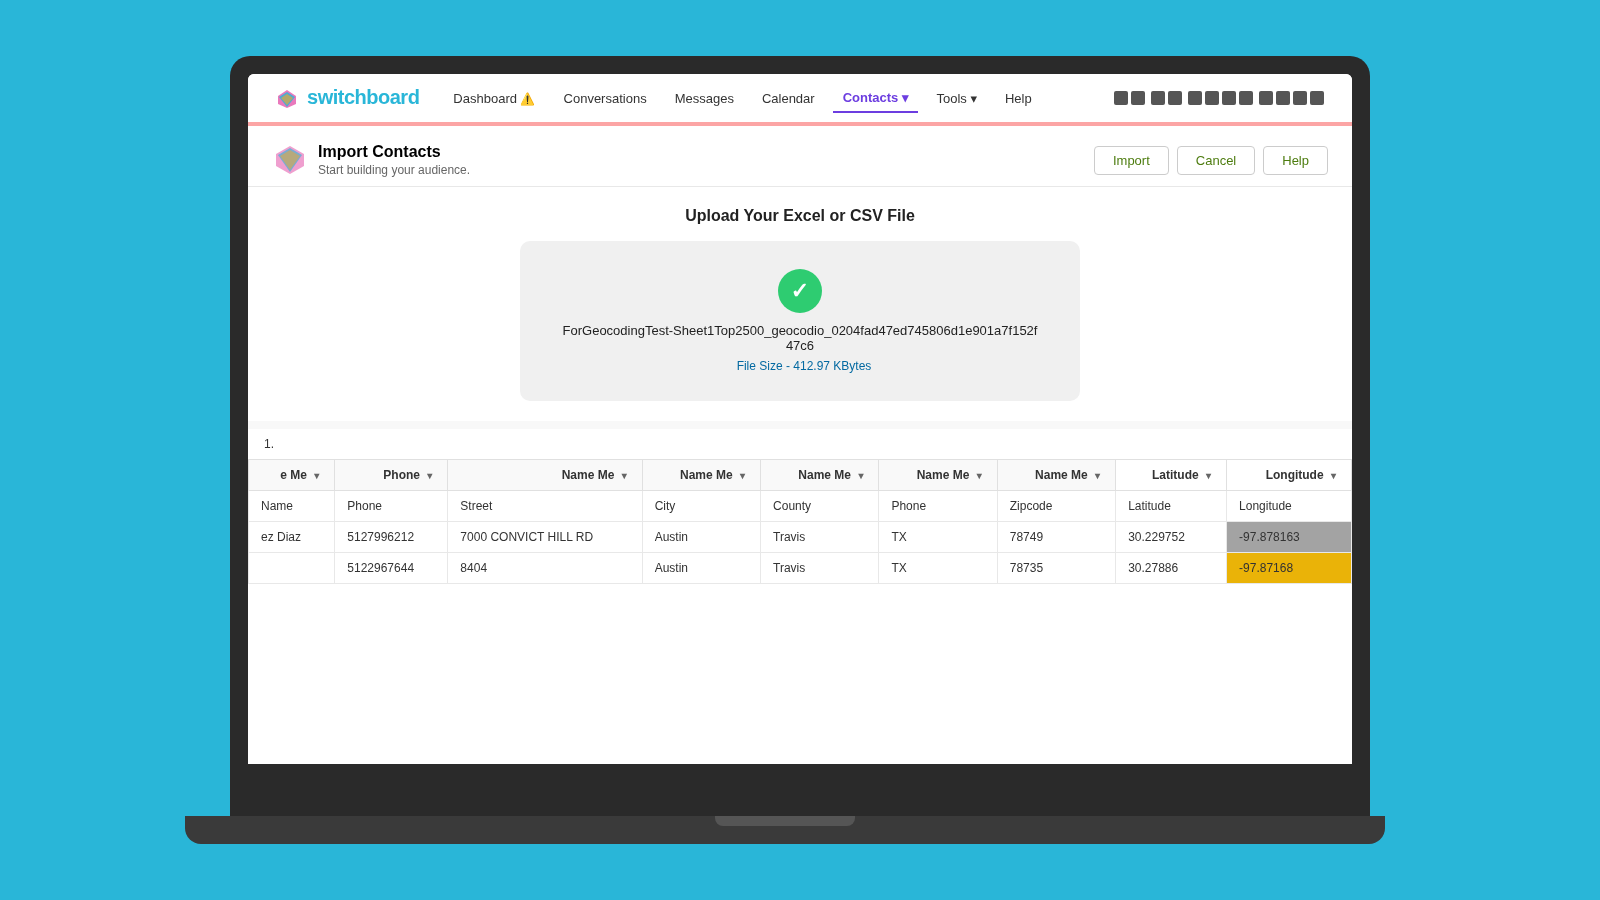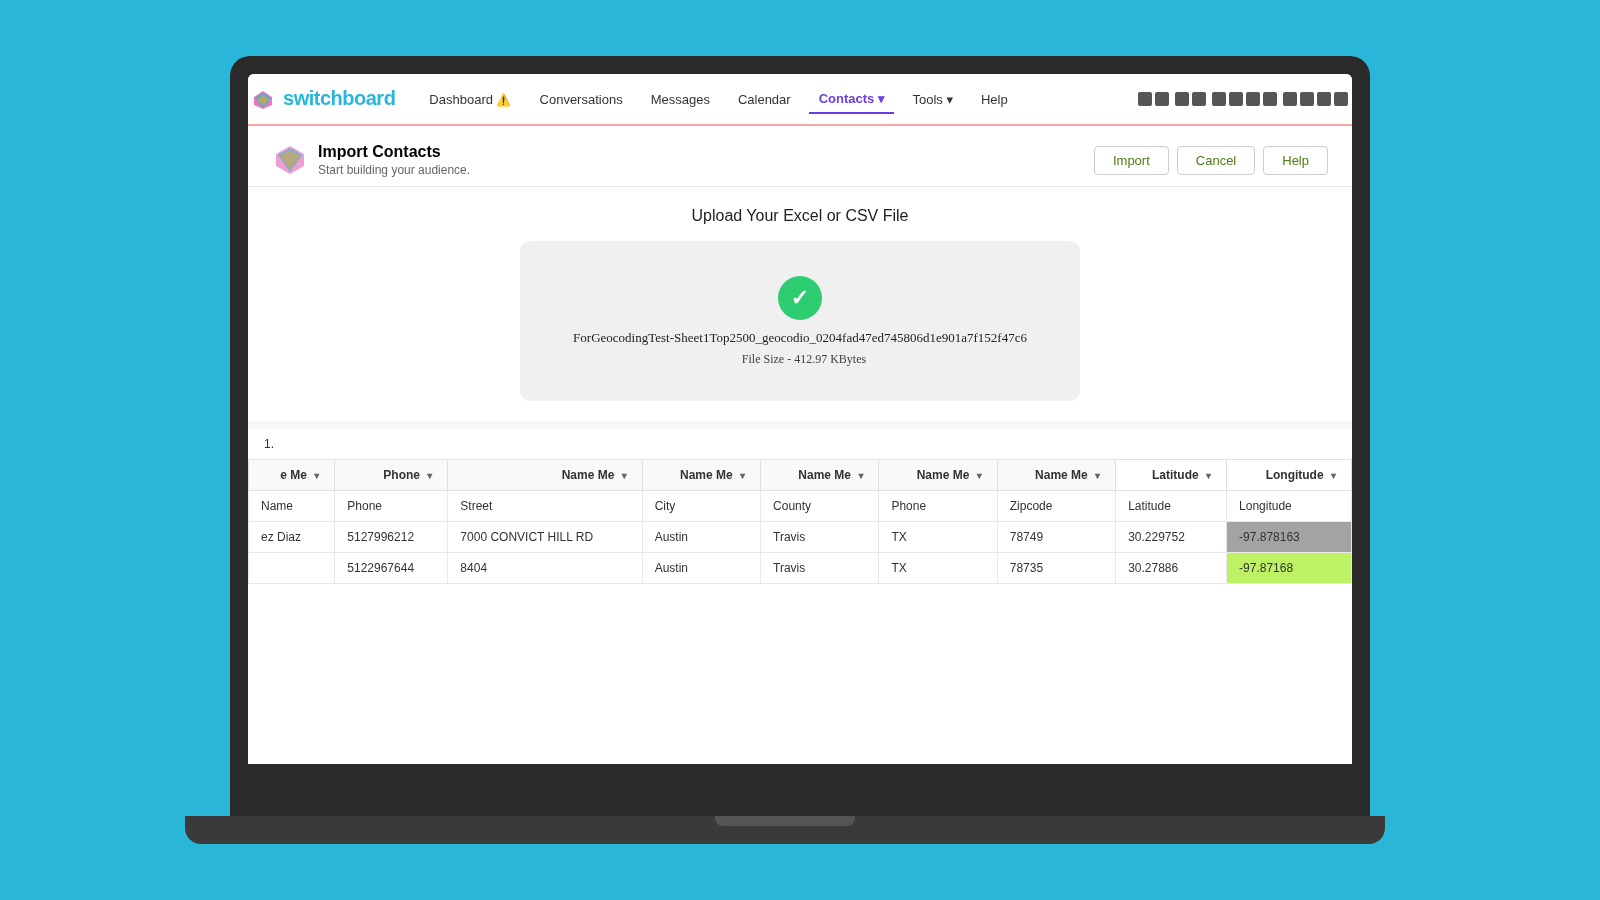--- a/index.html
+++ b/index.html
@@ -43,23 +43,23 @@
       height: 10px;
       background: #555;
       border-radius: 0 0 8px 8px;
       margin: 0 auto;
     }
 
     
     .navbar {
       display: flex;
       align-items: center;
-      padding: 0 4px;
+      padding: 0 28px;
       height: 52px;
-      border-bottom: 2px solid #fca5a5;
+      border-bottom: 4px solid #fca5a5;
       background: #fff;
       flex-shrink: 0;
     }
     .brand {
       font-size: 20px;
       font-weight: 700;
       color: #e040a0;
       margin-right: 24px;
       letter-spacing: -0.5px;
     }
@@ -158,35 +158,34 @@
     .upload-section {
       background: #fff;
       padding: 20px;
       margin: 0;
       display: flex;
       flex-direction: column;
       align-items: center;
     }
     .upload-title {
       font-size: 16px;
-      font-weight: 400;
+      font-weight: 700;
       color: #222;
       margin-bottom: 16px;
     }
     .upload-box {
       background: #f0f0f0;
       border-radius: 10px;
       padding: 24px 40px;
       display: flex;
       flex-direction: column;
       align-items: center;
       width: 560px;
       min-height: 160px;
       justify-content: center;
-      font-family: Liberation Serif, serif;
     }
     .check-icon {
       width: 44px;
       height: 44px;
       background: #2ecc71;
       border-radius: 50%;
       display: flex;
       align-items: center;
       justify-content: center;
       margin-bottom: 10px;
@@ -200,21 +199,21 @@
     .file-name {
       font-size: 13px;
       font-weight: 500;
       color: #222;
       text-align: center;
       word-break: break-all;
       margin-bottom: 6px;
     }
     .file-size {
       font-size: 12px;
-      color: #404040;
+      color: #0369a1;
       padding-left: 8px;
     }
 
     
     .table-section {
       background: #fff;
       margin-top: 8px;
       overflow: hidden;
       flex: 1;
     }
@@ -408,21 +407,21 @@
                 </tr>
                 <tr>
                   <td></td>
                   <td>5122967644</td>
                   <td>8404</td>
                   <td>Austin</td>
                   <td>Travis</td>
                   <td>TX</td>
                   <td>78735</td>
                   <td style="background:#fff;">30.27886</td>
-                  <td style="background:#bef264;margin-left:11px;">-97.87168</td>
+                  <td style="background:#eab308;margin-left:11px;">-97.87168</td>
                 </tr>
               </tbody>
             </table>
           </div>
         </div>
 
       </div>
     </div>
   </div>
   <div class="laptop-base">

